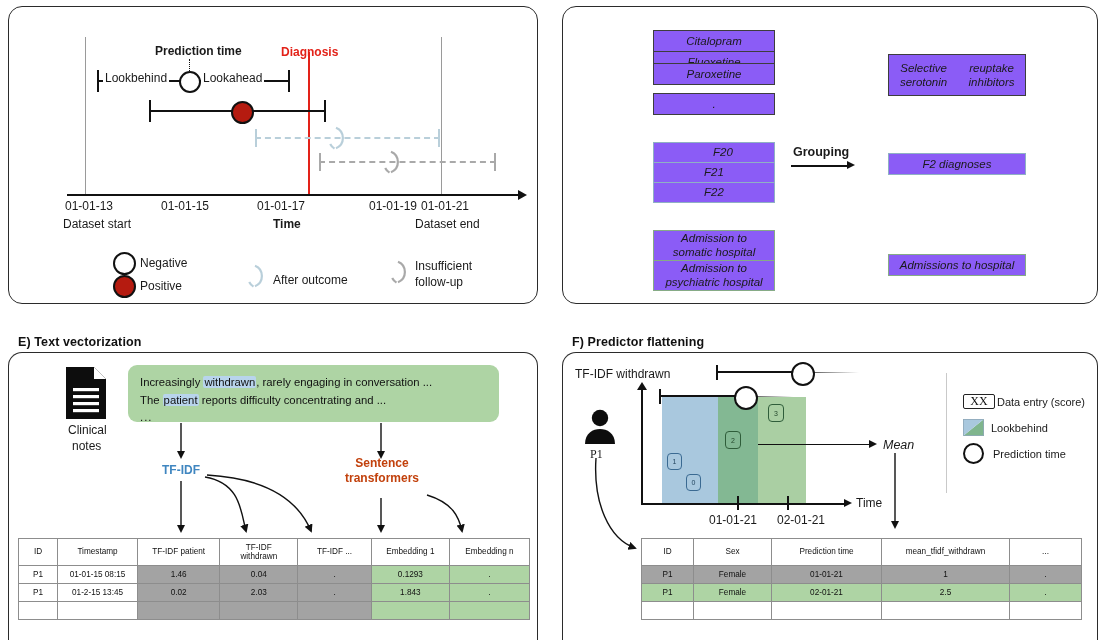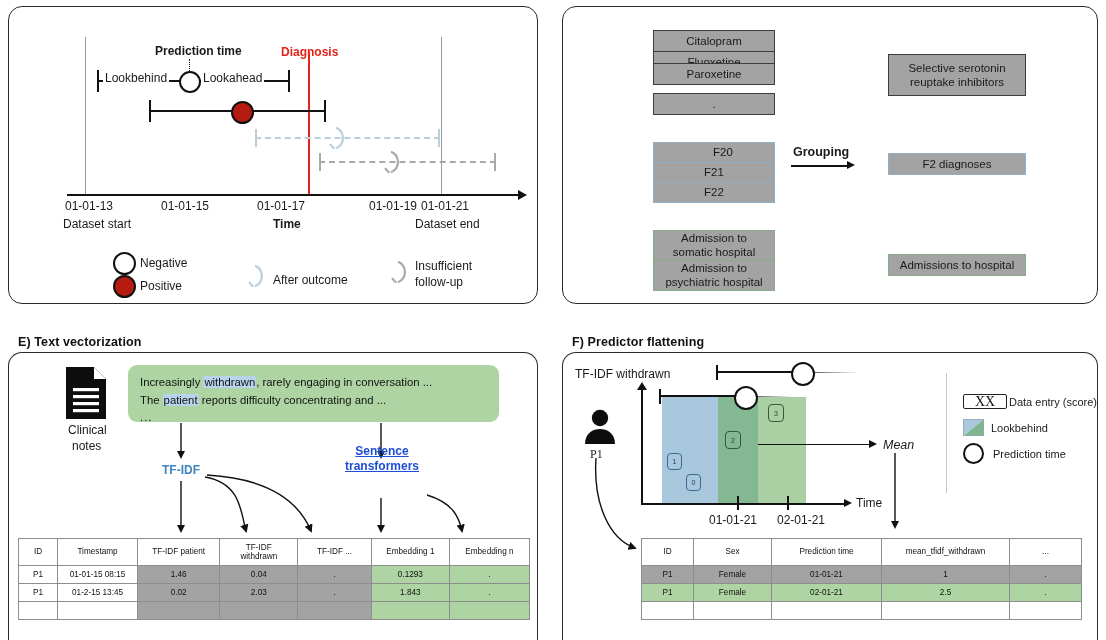--- a/index.html
+++ b/index.html
@@ -33,21 +33,21 @@
   .capL{position:absolute;width:2px;background:#b9cfda;}
   .capL2{position:absolute;width:2px;background:#a9a9a9;}
   .axis{position:absolute;height:2px;background:#111;}
   .arrowR{position:absolute;width:0;height:0;border-top:5px solid transparent;border-bottom:5px solid transparent;border-left:9px solid #111;}
 
   
   .arc{position:absolute;}
 
   
   .gbox{position:absolute;box-sizing:border-box;display:flex;align-items:center;justify-content:center;
-        font-size:11.5px;text-align:center;line-height:1.25;background:#a3a3a3;}
+        font-size:11.5px;text-align:center;line-height:1.25;background:#8b5cf6;font-style:italic;}
   .stackD{border:1.6px solid #3d3d3d;}
   .stackB{border:1.3px solid #8fb0c4;}
   .stackG{border:1.3px solid #86ab86;}
 
   
   .noteBox{position:absolute;background:#aed4a4;border-radius:9px;box-sizing:border-box;
            padding:9px 12px;font-size:11.3px;line-height:1.55;color:#111;}
   .hl{background:#b8d4ec;border-radius:2px;padding:0 1px;}
   .docicon{position:absolute;}
   .vecLbl{position:absolute;font-weight:bold;font-size:12px;white-space:nowrap;text-align:center;line-height:1.25;}
@@ -141,21 +141,21 @@
   <div class="lbl" style="left:406px;top:268px;">follow-up</div>
 </div>
 
 <div class="panel" id="panelB">
 
   <div class="gbox stackD" style="left:90px;top:23px;width:122px;height:22px;">Citalopram</div>
   <div class="gbox stackD" style="left:90px;top:44px;width:122px;height:22px;">Fluoxetine</div>
   <div class="gbox stackD" style="left:90px;top:56px;width:122px;height:22px;">Paroxetine</div>
   <div class="gbox stackD" style="left:90px;top:86px;width:122px;height:22px;">.</div>
 
-  <div class="gbox stackD" style="left:325px;top:47px;width:138px;height:42px;border-width:1.6px;flex-direction:column;">
+  <div class="gbox stackD" style="left:325px;top:47px;width:138px;height:42px;border-width:1.6px;">
     <span>Selective serotonin</span>
     <span>reuptake inhibitors</span>
   </div>
 
   <div class="gbox stackB" style="left:90px;top:135px;width:122px;height:21px;padding-left:18px;">F20</div>
   <div class="gbox stackB" style="left:90px;top:155px;width:122px;height:21px;">F21</div>
   <div class="gbox stackB" style="left:90px;top:175px;width:122px;height:21px;">F22</div>
 
   <div class="lbl lbl-b" style="left:230px;top:138px;font-size:12.5px;">Grouping</div>
   <div class="abs" style="left:228px;top:158px;width:57px;height:1.6px;background:#111;"></div>
@@ -205,21 +205,21 @@
 
     <line x1="172" y1="128" x2="172" y2="178" stroke="#111" stroke-width="1.4" marker-end="url(#ah)"></line>
     <path d="M196,124 C232,130 232,160 237,178" fill="none" stroke="#111" stroke-width="1.4" marker-end="url(#ah)"></path>
     <path d="M198,122 C268,126 292,154 302,178" fill="none" stroke="#111" stroke-width="1.4" marker-end="url(#ah)"></path>
 
     <line x1="372" y1="145" x2="372" y2="178" stroke="#111" stroke-width="1.4" marker-end="url(#ah)"></line>
     <path d="M418,142 C444,150 450,164 453,178" fill="none" stroke="#111" stroke-width="1.4" marker-end="url(#ah)"></path>
   </svg>
 
   <div class="vecLbl" style="left:146px;top:110px;width:52px;color:#3f86c0;">TF-IDF</div>
-  <div class="vecLbl" style="left:330px;top:91px;width:86px;color:#1d4ed8;text-decoration:underline;">
+  <div class="vecLbl" style="left:330px;top:103px;width:86px;color:#c2410c;">
     <div>Sentence</div>
     <div>transformers</div>
   </div>
 
   <table class="dt" style="left:9px;top:185px;width:512px;">
     <colgroup>
       <col style="width:36px">
         <col style="width:74px">
         <col style="width:76px">
         <col style="width:72px">
@@ -324,21 +324,21 @@
       <marker id="ah2" markerWidth="7" markerHeight="7" refX="4.6" refY="3" orient="auto">
         <path d="M0,0 L6,3 L0,6 Z" fill="#111"></path>
       </marker>
     </defs>
     <line x1="332" y1="100" x2="332" y2="174" stroke="#111" stroke-width="1.4" marker-end="url(#ah2)"></line>
     <path d="M33,105 C30,150 46,186 72,195" fill="none" stroke="#111" stroke-width="1.4" marker-end="url(#ah2)"></path>
   </svg>
 
   <div class="abs" style="left:383px;top:20px;width:1.2px;height:120px;background:#c9c9c9;"></div>
   <div class="fLegRow" style="left:400px;top:41px;">
-    <span class="scoreBox" style="position:relative;left:0;top:0;width:44px;height:15px;border:1.2px solid #222;border-radius:2px;color:#111;font-size:14px;font-family:'Liberation Serif',serif;margin-right:2px;">XX</span>
+    <span class="scoreBox" style="position:relative;left:0;top:0;width:32px;height:15px;border:1.2px solid #222;border-radius:2px;color:#111;font-size:12px;font-family:'Liberation Serif',serif;margin-right:2px;">XX</span>
     <span>Data entry (score)</span>
   </div>
   <div class="fLegRow" style="left:400px;top:66px;">
     <svg width="21" height="17" style="margin-right:7px;">
       <polygon points="0,17 21,17 21,0" fill="#7fb58d"></polygon>
       <polygon points="0,17 0,0 21,0" fill="#a9c8de"></polygon>
       <rect x="0.5" y="0.5" width="20" height="16" fill="none" stroke="#8fa9b8" stroke-width="0.8"></rect>
     </svg>
     <span>Lookbehind</span>
   </div>

